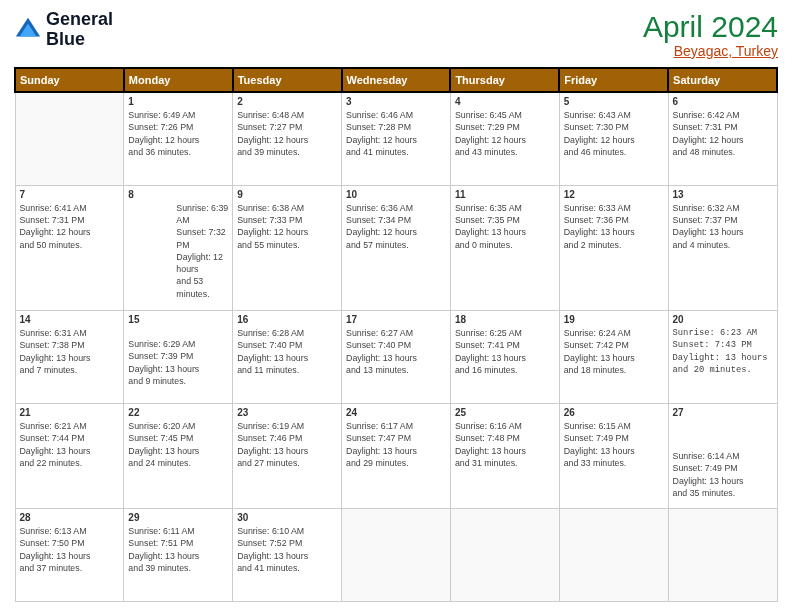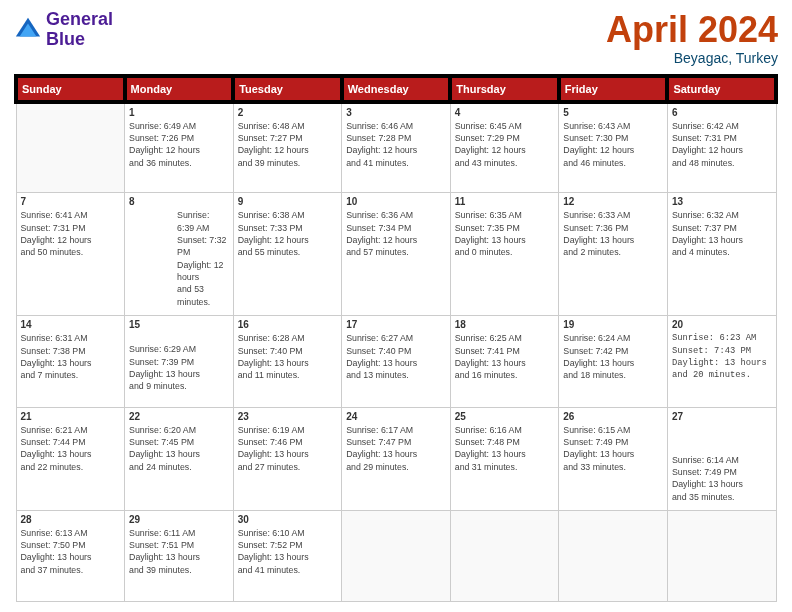--- a/index.html
+++ b/index.html
@@ -28,55 +28,56 @@
       align-items: center;
       gap: 4px;
     }
     .logo-text {
       font-size: 18px;
       font-weight: bold;
       color: #333;
       line-height: 1.1;
     }
     .logo-text span {
-      color: #4c1d95;
+      color: #0f172a;
     }
     .logo-icon {
       width: 28px;
       height: 28px;
     }
     .title-block {
       text-align: right;
     }
     .main-title {
-      font-size: 36px;
-      font-weight: bold;
-      color: #c2410c;
+      font-size: 30px;
+      font-weight: normal;
+      color: #15803d;
       line-height: 1.1;
     }
     .subtitle {
       font-size: 14px;
-      color: #0c4a6e;
+      color: #c2410c;
+      text-decoration: underline;
     }
     .calendar {
       flex: 1;
       border: 1px solid #ccc;
       border-collapse: collapse;
       width: 100%;
       table-layout: fixed;
       font-size: 9.5px;
     }
     .calendar thead tr th {
-      background: #b91c1c;
+      background: #a16207;
       color: #fff;
       font-size: 11px;
       font-weight: bold;
       padding: 5px 4px;
       text-align: left;
-      border: 4px solid #000000;
+      border: 2px solid #000000;
     }
     .calendar tbody tr td {
       border: 1px solid #ccc;
       vertical-align: top;
       padding: 3px 4px;
       height: 88px;
       background: #fff;
     }
     .calendar tbody tr td.empty {
       background: #f9f9f9;

